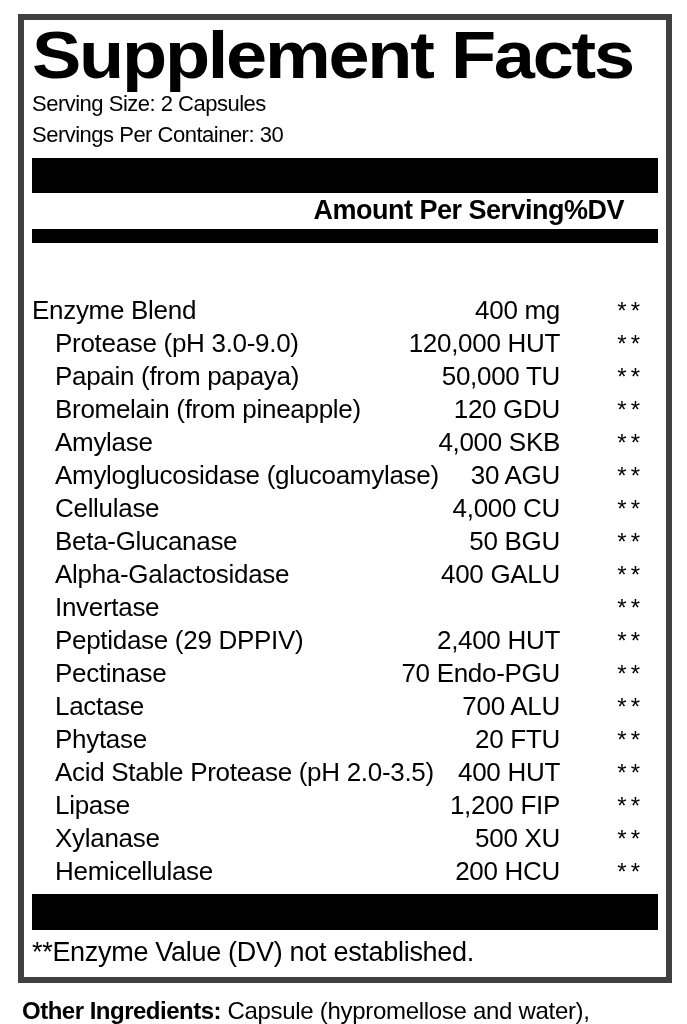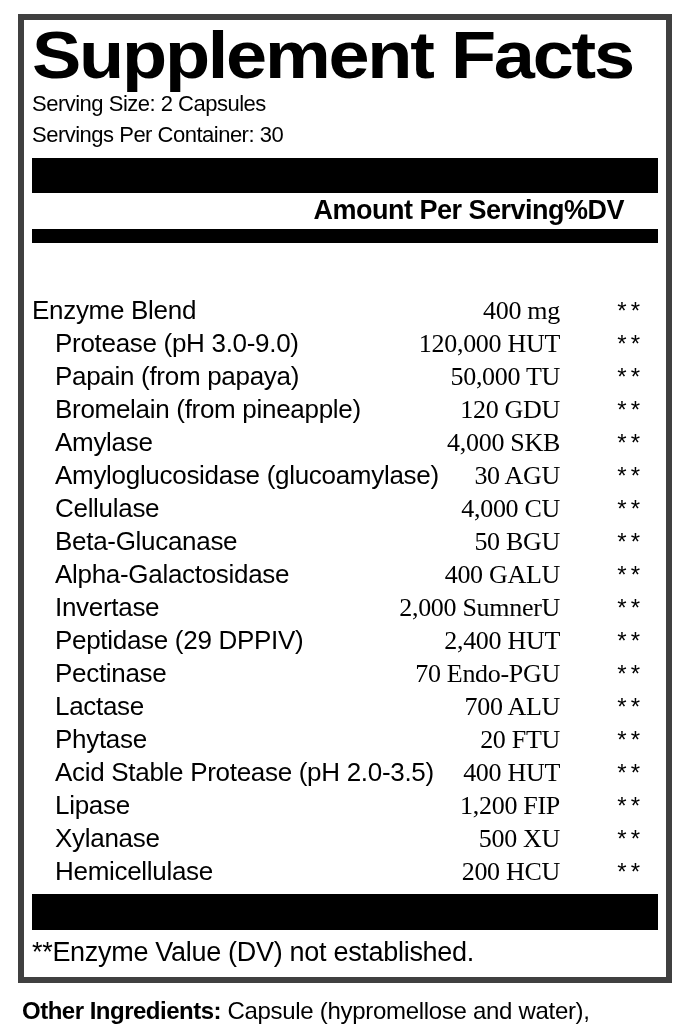--- a/index.html
+++ b/index.html
@@ -83,21 +83,20 @@
   .row .name {
     flex: 1 1 auto;
     white-space: nowrap;
     overflow: hidden;
   }
   .row.indent .name { padding-left: 23px; }
   .row .amount {
     flex: 0 0 auto;
     text-align: right;
     white-space: nowrap;
-    font-family: Liberation Serif, serif;
   }
   .row .dv {
     flex: 0 0 84px;
     width: 84px;
     text-align: right;
     padding-right: 14px;
     letter-spacing: 4px;
     font-size: 24px;
     white-space: nowrap;
   }
@@ -179,21 +178,20 @@
             <span class="amount">50 BGU</span>
             <span class="dv">**</span>
           </div>
           <div class="row indent">
             <span class="name">Alpha-Galactosidase</span>
             <span class="amount">400 GALU</span>
             <span class="dv">**</span>
           </div>
           <div class="row indent">
             <span class="name">Invertase</span>
-            <span class="amount">2,000 SumnerU</span>
             <span class="dv">**</span>
           </div>
           <div class="row indent">
             <span class="name">Peptidase (29 DPPIV)</span>
             <span class="amount">2,400 HUT</span>
             <span class="dv">**</span>
           </div>
           <div class="row indent">
             <span class="name">Pectinase</span>
             <span class="amount">70 Endo-PGU</span>

